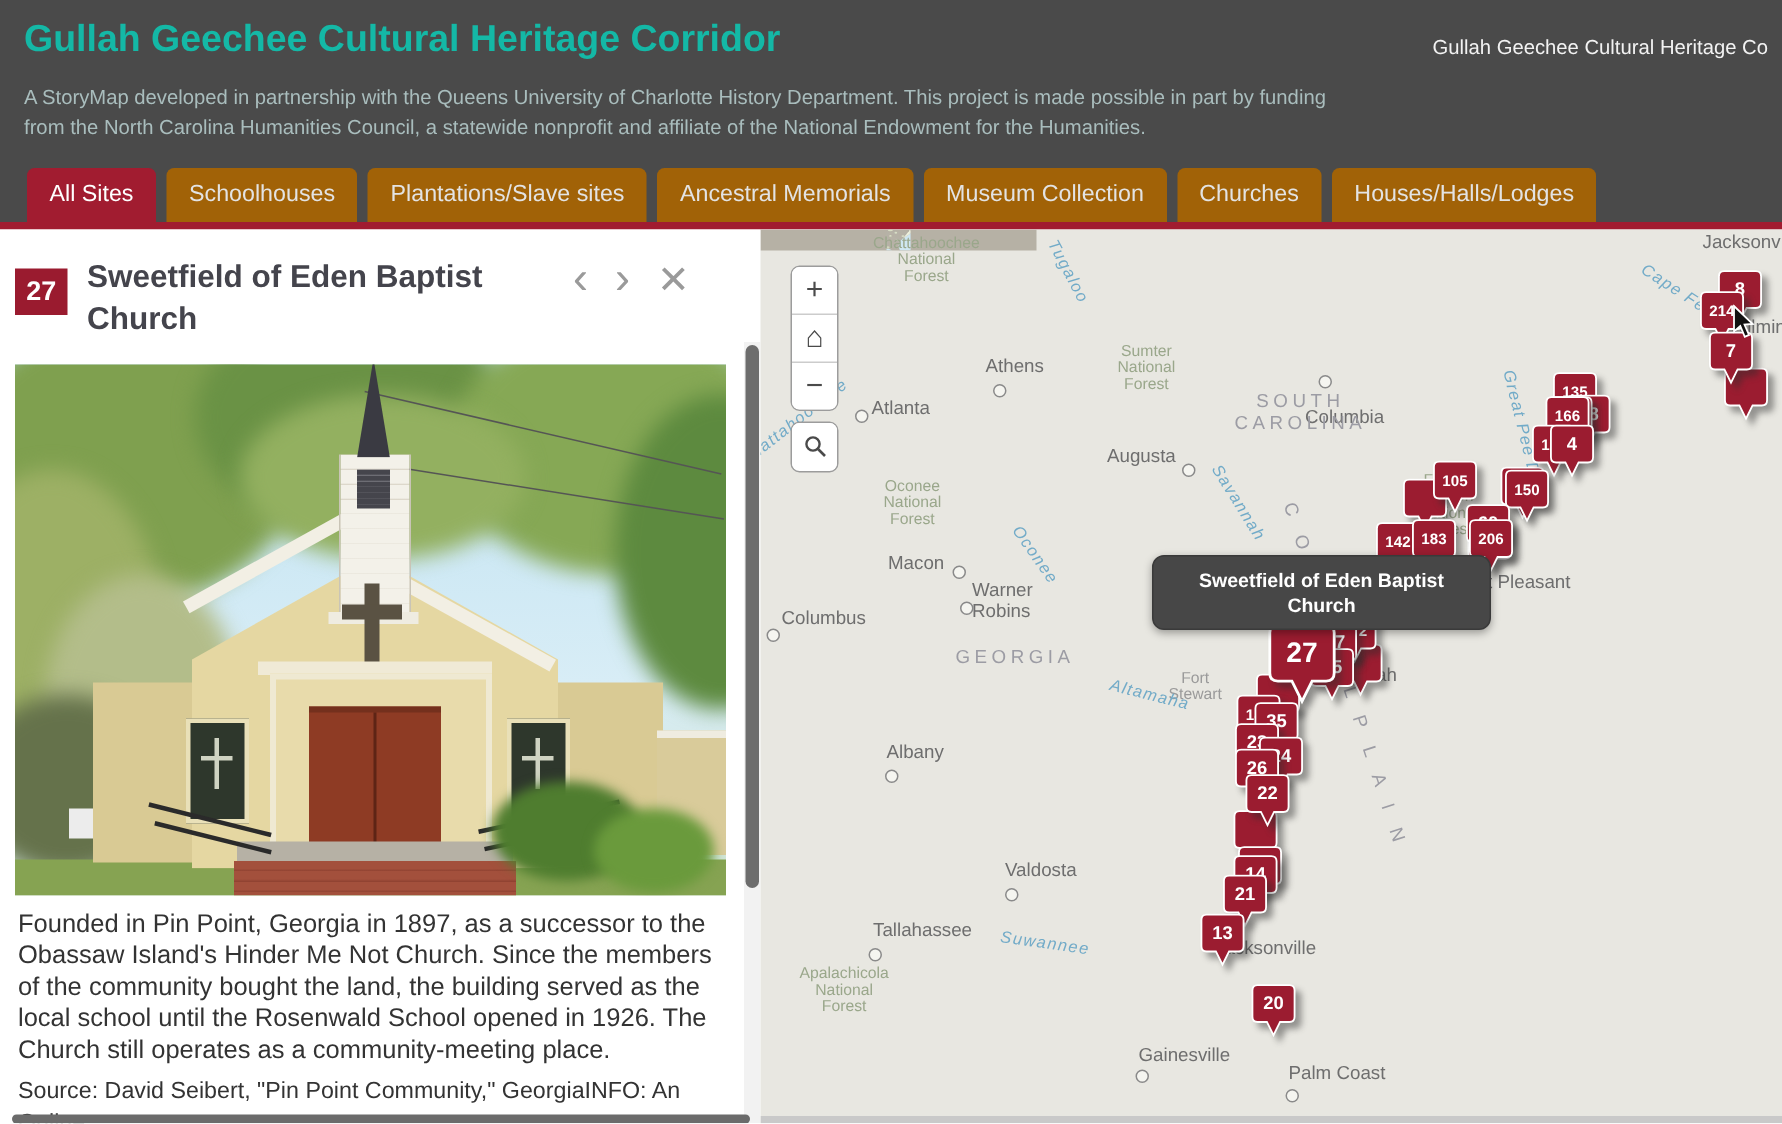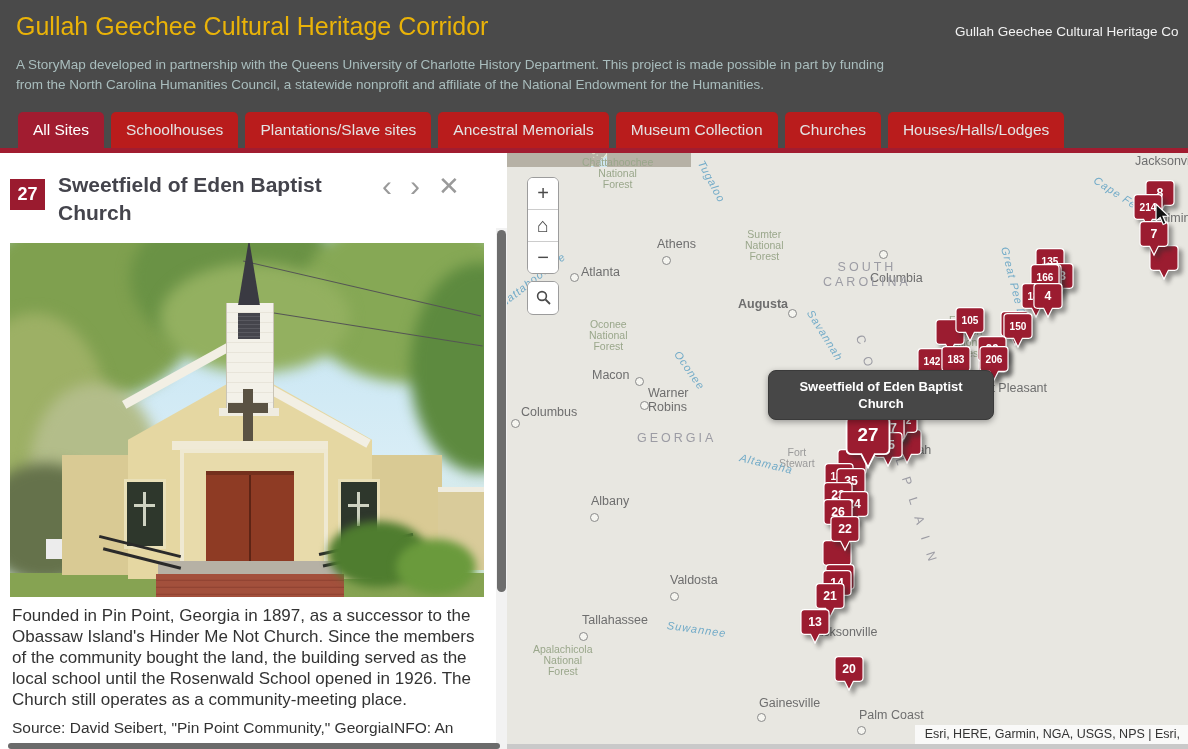--- a/index.html
+++ b/index.html
@@ -1,24 +1,24 @@
 <!DOCTYPE html>
 <html><head>
 <meta charset="utf-8">
 <style>
   html,body{margin:0;padding:0;background:#fff;font-family:"Liberation Sans",sans-serif;}
   #app{position:relative;width:1188px;height:749px;overflow:hidden;background:#fff;}
 
   
   .hdr{position:absolute;left:0;top:0;width:1188px;height:148px;background:#4a4a4a;}
-  .hdr-title{position:absolute;left:16px;top:12px;color:#eab308;font-size:25px;font-weight:normal;white-space:nowrap;}
+  .hdr-title{position:absolute;left:16px;top:12px;color:#14b8a6;font-size:25px;font-weight:bold;white-space:nowrap;}
   .hdr-right{position:absolute;left:955px;top:24px;width:233px;color:#f2f2f2;font-size:13.5px;white-space:nowrap;overflow:hidden;}
   .hdr-sub{position:absolute;left:16px;top:55px;width:895px;color:#a9bdbd;font-size:13.5px;line-height:20px;}
   .tabs{position:absolute;left:18px;bottom:0;display:flex;gap:7px;align-items:flex-end;}
-  .tab{height:36px;line-height:36px;padding:0 15px;background:#b91c1c;color:#e3e3e3;font-size:15.5px;border-radius:5px 5px 0 0;white-space:nowrap;cursor:pointer;}
+  .tab{height:36px;line-height:36px;padding:0 15px;background:#a16207;color:#e3e3e3;font-size:15.5px;border-radius:5px 5px 0 0;white-space:nowrap;cursor:pointer;}
   .tab.active{background:#a11c30;color:#fff;}
   .redbar{position:absolute;left:0;top:148px;width:1188px;height:5px;background:#a11c30;}
 
   
   .panel{position:absolute;left:0;top:153px;width:507px;height:596px;background:#fff;overflow:hidden;}
   .badge{position:absolute;left:10px;top:26px;width:35px;height:31px;background:#9a1b2f;color:#fff;font-size:18px;font-weight:bold;text-align:center;line-height:31px;}
   .p-title{position:absolute;left:58px;top:18px;width:300px;color:#44444c;font-size:21px;font-weight:bold;line-height:28px;}
   .p-nav{position:absolute;left:382px;top:18px;display:flex;gap:18px;color:#9a9a9a;}
   .p-nav span{font-size:30px;line-height:30px;cursor:pointer;font-weight:300;}
   .p-nav .x{font-size:26px;}
@@ -193,21 +193,21 @@
       <path d="M648,0 L640,45 L612,68 L590,95 L570,120 L545,150 L520,180 L495,210 L468,240 L440,268 L415,295 L395,315 L383,340 L372,370 L365,400 L352,440 L347,480 L357,520 L370,560 L378,596" stroke="#2b2b2b" stroke-width="2.5" fill="none"></path>
     </svg>
 
     <div id="labels">
         <div class="lab lab-city" style="left: 74px; top: 112px;">Atlanta</div>
         <div class="lab-dot" style="left: 63px; top: 120px;"></div>
         <div class="lab lab-city" style="left: 150px; top: 84px;">Athens</div>
         <div class="lab-dot" style="left: 155px; top: 103px;"></div>
         <div class="lab lab-city" style="left: 363px; top: 79px; margin-top: 39px;">Columbia</div>
         <div class="lab-dot" style="left: 372px; top: 97px;"></div>
-        <div class="lab lab-city" style="left: 231px; top: 144px; font-weight: bold;">Augusta</div>
+        <div class="lab lab-city" style="left: 231px; top: 144px;">Augusta</div>
         <div class="lab-dot" style="left: 281px; top: 156px;"></div>
         <div class="lab lab-city" style="left: 85px; top: 215px;">Macon</div>
         <div class="lab-dot" style="left: 128px; top: 224px;"></div>
         <div class="lab lab-city" style="left: 141px; top: 233px;">Warner<br>Robins</div>
         <div class="lab-dot" style="left: 133px; top: 248px;"></div>
         <div class="lab lab-city" style="left: 14px; top: 252px;">Columbus</div>
         <div class="lab-dot" style="left: 4px; top: 266px;"></div>
         <div class="lab lab-city" style="left: 84px; top: 341px;">Albany</div>
         <div class="lab-dot" style="left: 83px; top: 360px;"></div>
         <div class="lab lab-city" style="left: 163px; top: 420px;">Valdosta</div>
@@ -467,21 +467,20 @@
     </div>
     <div class="ctrl ctrl-search">
       <div class="btn">
         <svg width="15" height="15" viewBox="0 0 15 15">
           <circle cx="6" cy="6" r="4.4" fill="none" stroke="#4a4a4a" stroke-width="1.6"></circle>
           <line x1="9.5" y1="9.5" x2="14" y2="14" stroke="#4a4a4a" stroke-width="1.8"></line>
         </svg>
       </div>
     </div>
 
-    <div class="attr">Esri, HERE, Garmin, NGA, USGS, NPS | Esri,</div>
     <div class="mapedge"></div>
 
     <svg class="cursor" width="18" height="24" viewBox="0 0 18 24">
       <path d="M1,1 L1,18 L5.2,14.4 L8.2,21.5 L11,20.3 L8,13.4 L13.5,13 Z" fill="#111" stroke="#fff" stroke-width="1.2"></path>
     </svg>
   </div>
 
 </div>
 
 </body></html>

